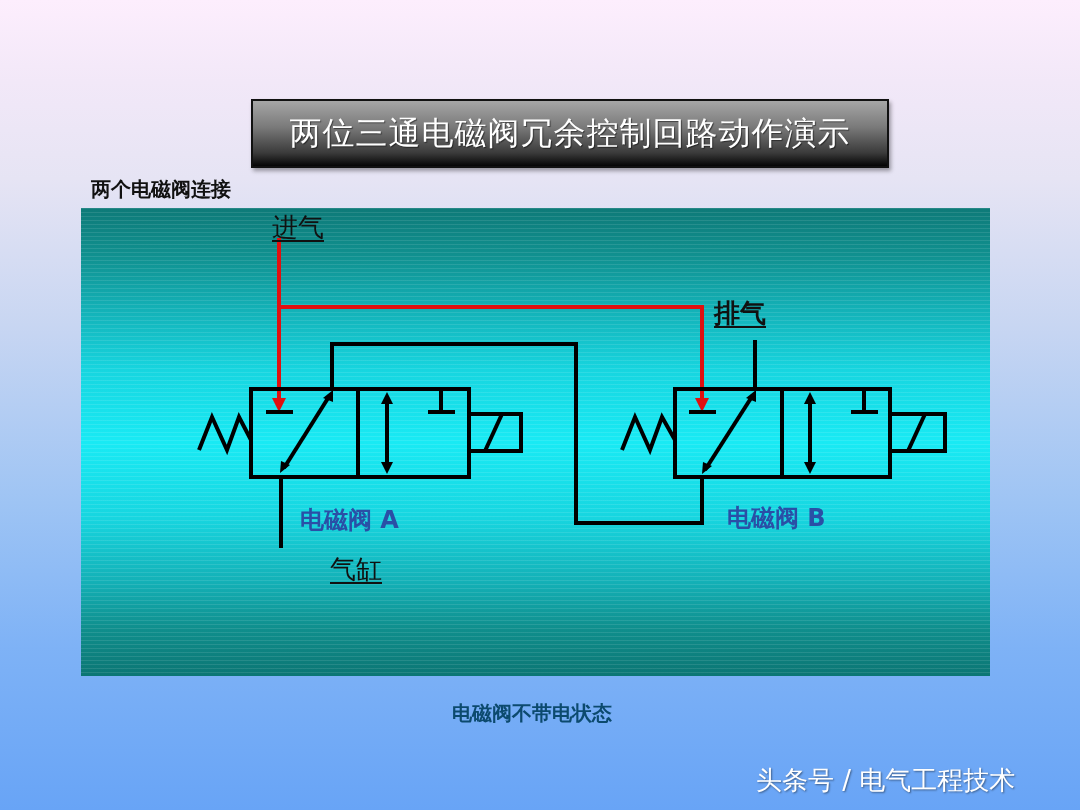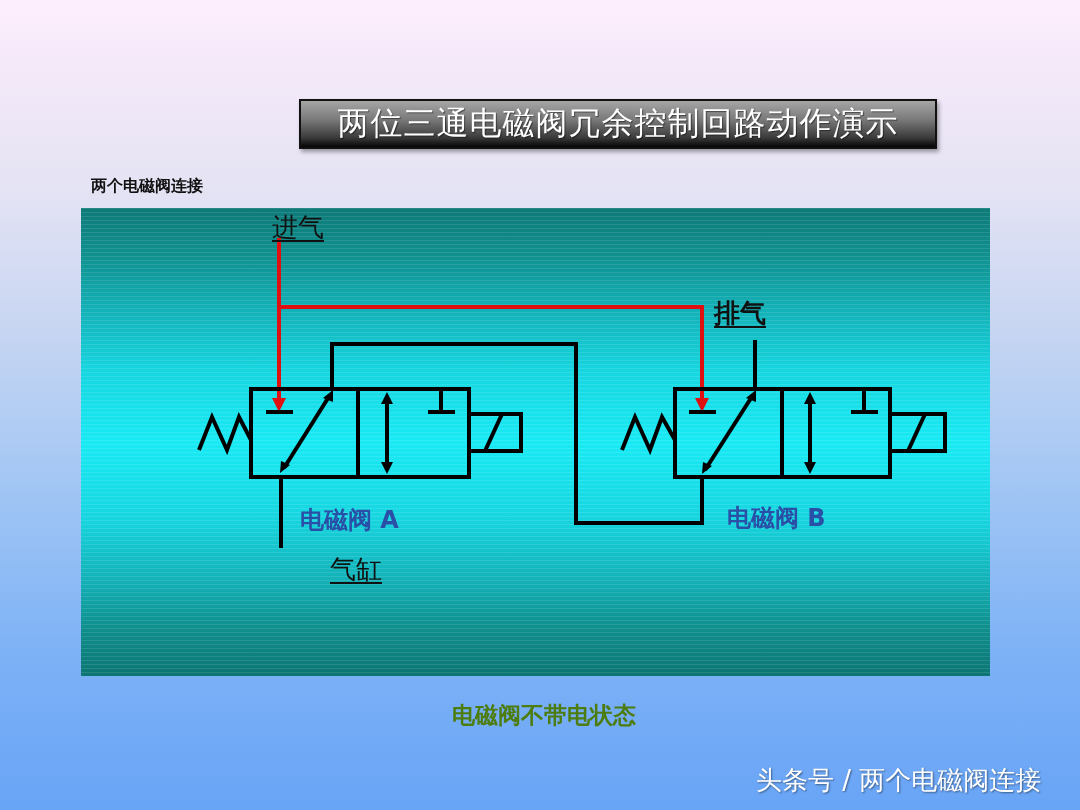--- a/index.html
+++ b/index.html
@@ -2,54 +2,53 @@
 <html><head>
 <meta charset="utf-8">
 <style>
   html, body { margin: 0; padding: 0; }
   body {
     width: 1080px; height: 810px; position: relative; overflow: hidden;
     background: linear-gradient(to bottom, #fdeefd 0%, #f2e8f8 10%, #e6e4f4 22%, #c8d6f2 40%, #9ec4f4 62%, #7eb2f6 80%, #68a4f6 100%);
     font-family: "DejaVu Sans", "Liberation Sans", sans-serif;
   }
   .title-box {
-    position: absolute; left: 251px; top: 99px; width: 638px; height: 50px;
+    position: absolute; left: 251px; top: 99px; width: 638px; height: 69px;
     background: linear-gradient(to bottom, #a6a6a6 0%, #7a7a7a 40%, #3a3a3a 80%, #050505 100%);
     border: 2px solid #111;
     box-shadow: 2px 3px 4px rgba(0,0,0,0.35);
     display: flex; align-items: center; justify-content: center;
     box-sizing: border-box;
-    margin-left: 48px;
   }
   .title-text {
     font-family: "DejaVu Serif", "Liberation Serif", serif;
     color: #ffffff; font-size: 32px; letter-spacing: 1px;
     text-shadow: 1px 1px 1px rgba(0,0,0,0.5);
   }
   .subtitle {
     position: absolute; left: 91px; top: 176px;
-    font-size: 16px; font-weight: bold; color: #111;
+    font-size: 20px; font-weight: bold; color: #111;
   }
   .diagram {
     position: absolute; left: 81px; top: 208px; width: 909px; height: 468px;
     background:
       repeating-linear-gradient(to bottom, rgba(255,255,255,0.10) 0px, rgba(255,255,255,0.10) 1px, rgba(0,0,0,0) 1px, rgba(0,0,0,0) 4px),
       linear-gradient(to bottom, #0e7a78 0%, #10908f 10%, #13b2b8 22%, #17d6e0 35%, #19eaf4 50%, #17d6e0 66%, #13b0b6 80%, #0f8e8c 90%, #0c7674 100%);
   }
   svg.lines { position: absolute; left: 0; top: 0; width: 1080px; height: 810px; }
   .lbl {
     position: absolute; font-family: "DejaVu Serif", "Liberation Serif", serif;
     font-size: 26px; color: #111; text-decoration: underline; text-underline-offset: 4px;
     line-height: 1;
   }
   .valve-lbl {
     position: absolute; font-size: 24px; font-weight: bold; color: #2a4fa6;
   }
   .caption {
-    position: absolute; left: 452px; top: 700px; font-size: 23px; font-weight: bold; color: #4d7c0f;
+    position: absolute; left: 452px; top: 700px; font-size: 20px; font-weight: bold; color: #0c4a6e;
   }
   .watermark {
     position: absolute; left: 756px; top: 763px; font-size: 26px; color: #ffffff;
     text-shadow: 1px 1px 2px rgba(0,0,0,0.45);
   }
 </style>
 </head>
 <body>
 
 <div class="title-box">
@@ -127,13 +126,13 @@
 </svg>
 
 <div class="lbl" style="left:272px; top:214px;text-align:right;">进气</div>
 <div class="lbl" style="left:714px; top:300px;font-weight:bold;">排气</div>
 <div class="lbl" style="left:290px; top:556px;margin-left:40px;">气缸</div>
 
 <div class="valve-lbl" style="left:300px; top:504px;">电磁阀 A</div>
 <div class="valve-lbl" style="left:727px; top:502px;">电磁阀 B</div>
 
 <div class="caption">电磁阀不带电状态</div>
-<div class="watermark">头条号 / 两个电磁阀连接</div>
+<div class="watermark">头条号 / 电气工程技术</div>
 
 </body></html>

